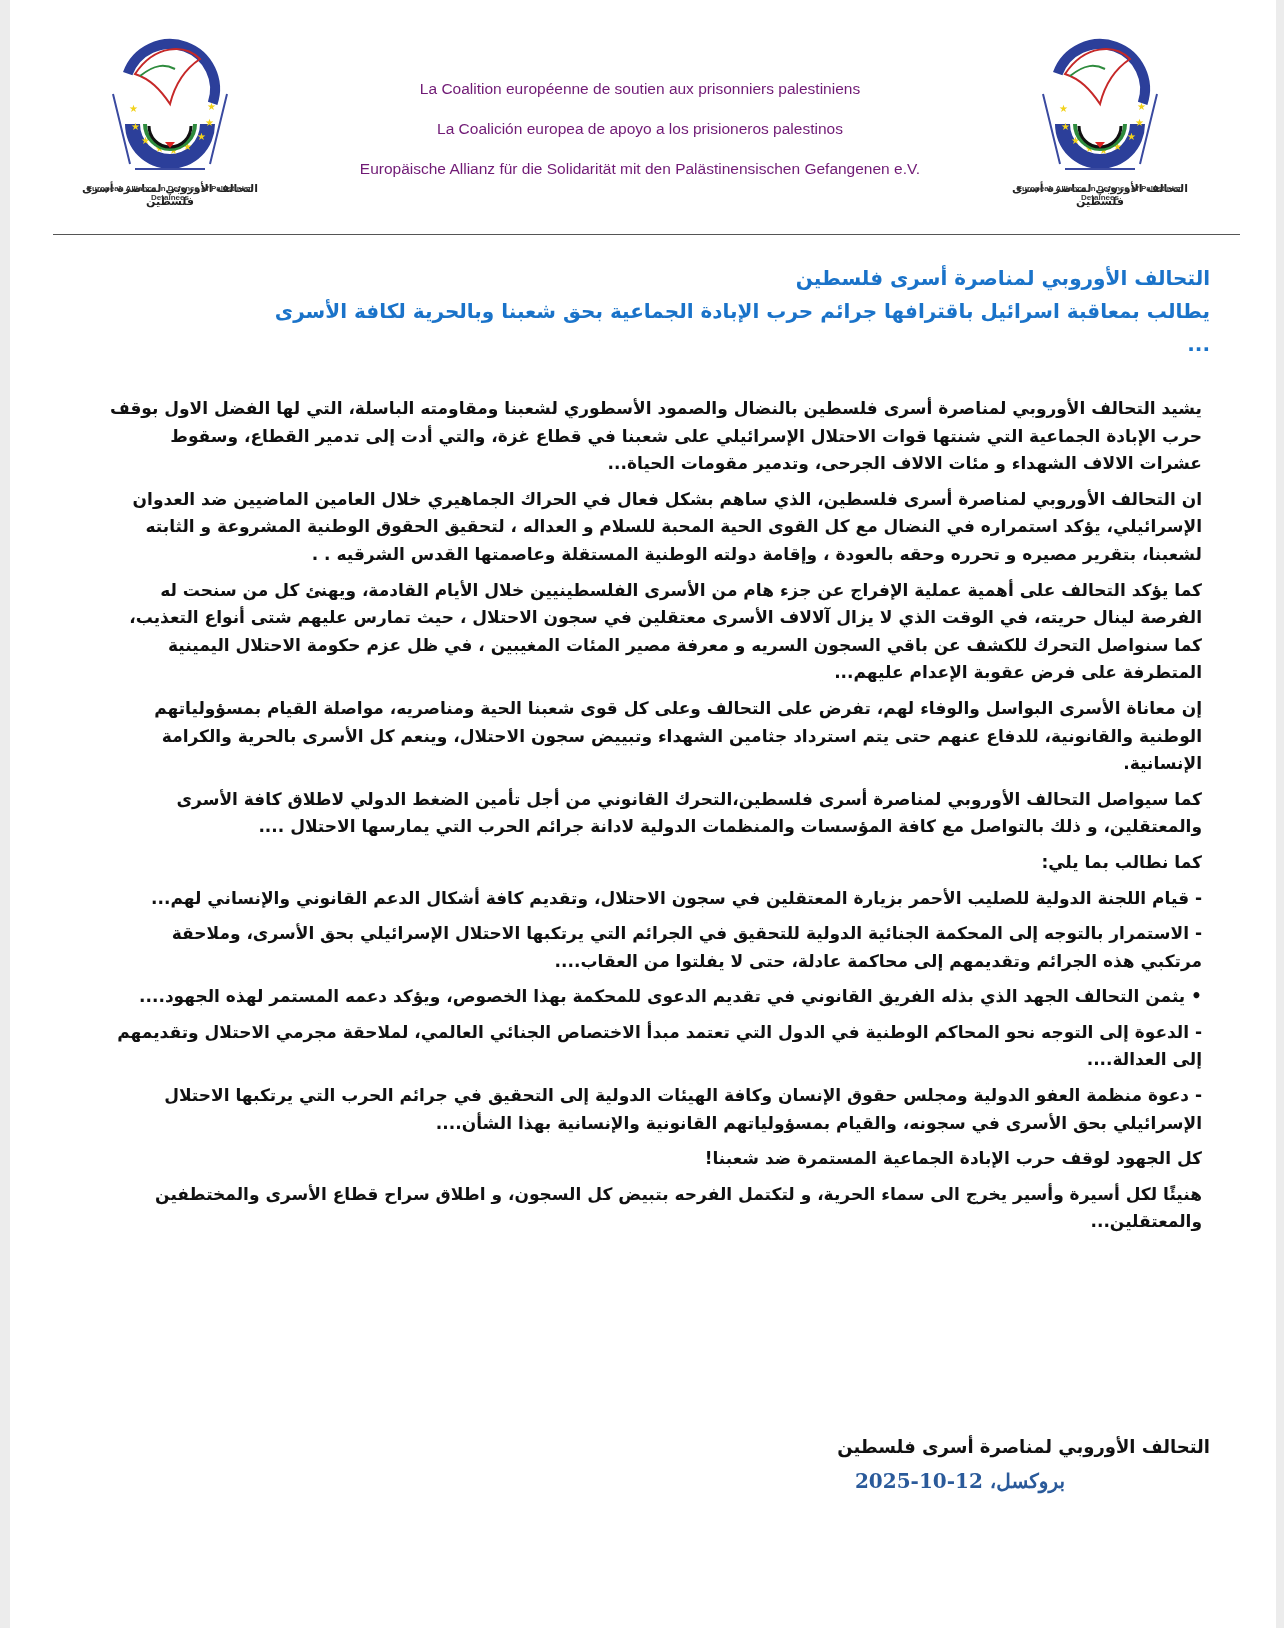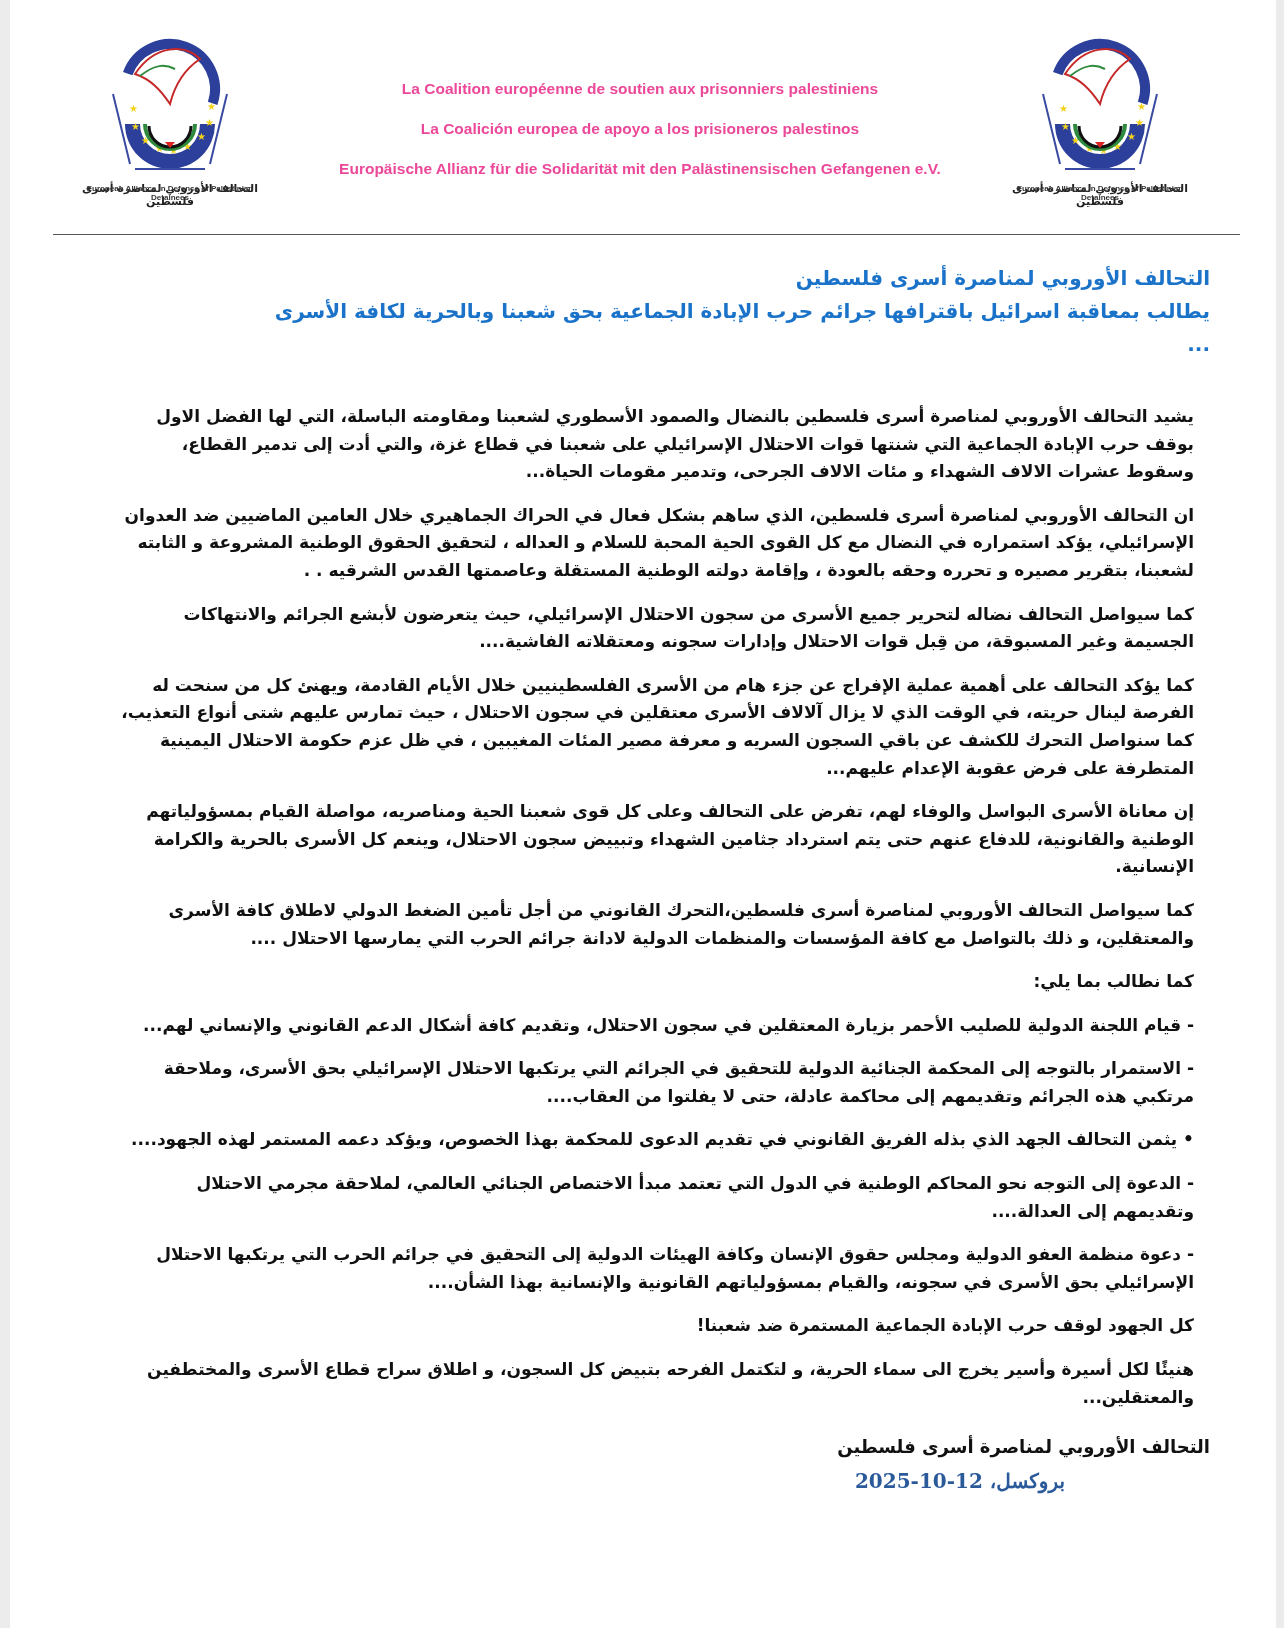--- a/index.html
+++ b/index.html
@@ -4,26 +4,26 @@
 <style>
   html, body { margin:0; padding:0; }
   body { width:1284px; height:1628px; background:#ececec; position:relative; overflow:hidden; }
   .page { position:absolute; left:10px; top:0; width:1266px; height:1628px; background:#ffffff; }
   .logo { position:absolute; width:200px; height:190px; }
   .logo-left { left:60px; top:34px; }
   .logo-right { left:990px; top:34px; }
   .logo svg { position:absolute; left:35px; top:0; }
   .logo .ar { position:absolute; left:0; width:200px; top:148px; text-align:center; font-family:"DejaVu Sans", sans-serif; font-size:11px; font-weight:bold; color:#222; direction:rtl; }
   .logo .en { position:absolute; left:0; width:200px; top:150px; text-align:center; font-family:"Liberation Sans", sans-serif; font-size:8px; font-weight:bold; color:#333; }
-  .orgs { position:absolute; left:290px; top:76px; width:680px; text-align:center; font-family:"Liberation Sans", sans-serif; font-weight:bold; font-size:15.5px; color:#ec4899; }
+  .orgs { position:absolute; left:290px; top:76px; width:680px; text-align:center; font-family:"Liberation Sans", sans-serif; font-weight:normal; font-size:15.5px; color:#701a75; }
   .orgs div { height:40px; line-height:26px; }
   .rule { position:absolute; left:43px; top:234px; width:1187px; height:1px; background:#555; }
   .title { position:absolute; left:80px; top:262px; width:1120px; direction:rtl; text-align:right; font-family:"DejaVu Sans", sans-serif; font-weight:bold; color:#1a73c9; font-size:20px; line-height:33px; }
   .body { position:absolute; left:90px; top:387px; width:1110px; direction:rtl; text-align:right; font-family:"DejaVu Sans", sans-serif; font-weight:bold; color:#111; font-size:17px; line-height:27.6px; }
-  .body p { margin:16px; }
+  .body p { margin:8px; }
   .sig { position:absolute; left:700px; top:1430px; width:500px; direction:rtl; text-align:right; font-family:"DejaVu Sans", sans-serif; font-weight:bold; color:#111; font-size:18px; line-height:34px; }
   .sig .date { color:#2a5a9a; font-family:"DejaVu Serif", serif; font-size:20px;text-align:center; }
 </style>
 </head>
 <body>
 
 <div class="page">
 
   <div class="logo logo-left">
     <svg width="130" height="145" viewBox="0 0 130 145">
@@ -87,21 +87,20 @@
 
   <div class="title">
     <div>التحالف الأوروبي لمناصرة أسرى فلسطين</div>
     <div>يطالب بمعاقبة  اسرائيل  باقترافها   جرائم  حرب  الإبادة الجماعية بحق شعبنا  وبالحرية لكافة  الأسرى</div>
     <div>...</div>
   </div>
 
   <div class="body">
     <p>يشيد التحالف الأوروبي لمناصرة أسرى فلسطين بالنضال والصمود الأسطوري لشعبنا ومقاومته الباسلة، التي لها الفضل الاول بوقف حرب الإبادة الجماعية التي شنتها قوات الاحتلال الإسرائيلي على شعبنا في قطاع غزة، والتي أدت إلى تدمير القطاع، وسقوط عشرات الالاف الشهداء و مئات الالاف الجرحى، وتدمير مقومات الحياة...</p>
     <p>ان  التحالف الأوروبي لمناصرة أسرى فلسطين، الذي  ساهم بشكل فعال في الحراك الجماهيري  خلال العامين الماضيين ضد العدوان الإسرائيلي، يؤكد استمراره في النضال مع كل القوى الحية المحبة للسلام و العداله ،  لتحقيق الحقوق الوطنية المشروعة و الثابته  لشعبنا، بتقرير مصيره  و  تحرره وحقه بالعودة ، وإقامة دولته الوطنية المستقلة وعاصمتها القدس الشرقيه . .</p>
-    <p>كما سيواصل التحالف نضاله  لتحرير  جميع الأسرى من سجون الاحتلال الإسرائيلي، حيث يتعرضون لأبشع الجرائم والانتهاكات الجسيمة وغير المسبوقة، من قِبل قوات الاحتلال وإدارات سجونه ومعتقلاته الفاشية....</p>
     <p>كما يؤكد  التحالف  على أهمية عملية الإفراج عن جزء هام من الأسرى الفلسطينيين خلال الأيام القادمة، ويهنئ كل من سنحت له الفرصة لينال حريته، في الوقت الذي لا يزال  آلالاف  الأسرى  معتقلين في سجون الاحتلال ، حيث تمارس عليهم  شتى أنواع التعذيب،  كما سنواصل التحرك للكشف عن باقي السجون السريه و معرفة  مصير المئات المغيبين   ،  في ظل عزم حكومة الاحتلال اليمينية المتطرفة على فرض عقوبة الإعدام عليهم...</p>
     <p>إن معاناة الأسرى البواسل والوفاء لهم، تفرض على التحالف وعلى كل قوى شعبنا الحية ومناصريه، مواصلة القيام بمسؤولياتهم الوطنية والقانونية، للدفاع عنهم حتى يتم استرداد جثامين الشهداء وتبييض سجون الاحتلال، وينعم كل الأسرى بالحرية والكرامة الإنسانية.</p>
     <p>كما سيواصل التحالف الأوروبي لمناصرة أسرى فلسطين،التحرك  القانوني من أجل تأمين الضغط الدولي لاطلاق كافة  الأسرى والمعتقلين، و ذلك  بالتواصل مع  كافة المؤسسات والمنظمات الدولية  لادانة جرائم الحرب التي يمارسها الاحتلال ....</p>
     <p>كما نطالب بما يلي:</p>
     <p>- قيام اللجنة الدولية للصليب الأحمر بزيارة المعتقلين في سجون الاحتلال، وتقديم كافة أشكال الدعم القانوني والإنساني لهم...</p>
     <p>- الاستمرار بالتوجه إلى المحكمة الجنائية الدولية للتحقيق في الجرائم التي يرتكبها الاحتلال الإسرائيلي بحق الأسرى، وملاحقة مرتكبي هذه الجرائم وتقديمهم إلى محاكمة عادلة، حتى لا يفلتوا من العقاب....</p>
     <p>• يثمن التحالف الجهد الذي بذله الفريق القانوني في تقديم الدعوى للمحكمة بهذا الخصوص، ويؤكد دعمه المستمر لهذه الجهود....</p>
     <p>- الدعوة إلى التوجه نحو المحاكم الوطنية في الدول التي تعتمد مبدأ الاختصاص الجنائي العالمي، لملاحقة مجرمي الاحتلال وتقديمهم إلى العدالة....</p>
     <p>- دعوة منظمة العفو الدولية ومجلس حقوق الإنسان وكافة الهيئات الدولية إلى التحقيق في جرائم الحرب التي يرتكبها الاحتلال الإسرائيلي بحق الأسرى في سجونه، والقيام بمسؤولياتهم القانونية والإنسانية بهذا الشأن....</p>
     <p>كل الجهود لوقف حرب الإبادة الجماعية المستمرة ضد شعبنا!</p>

